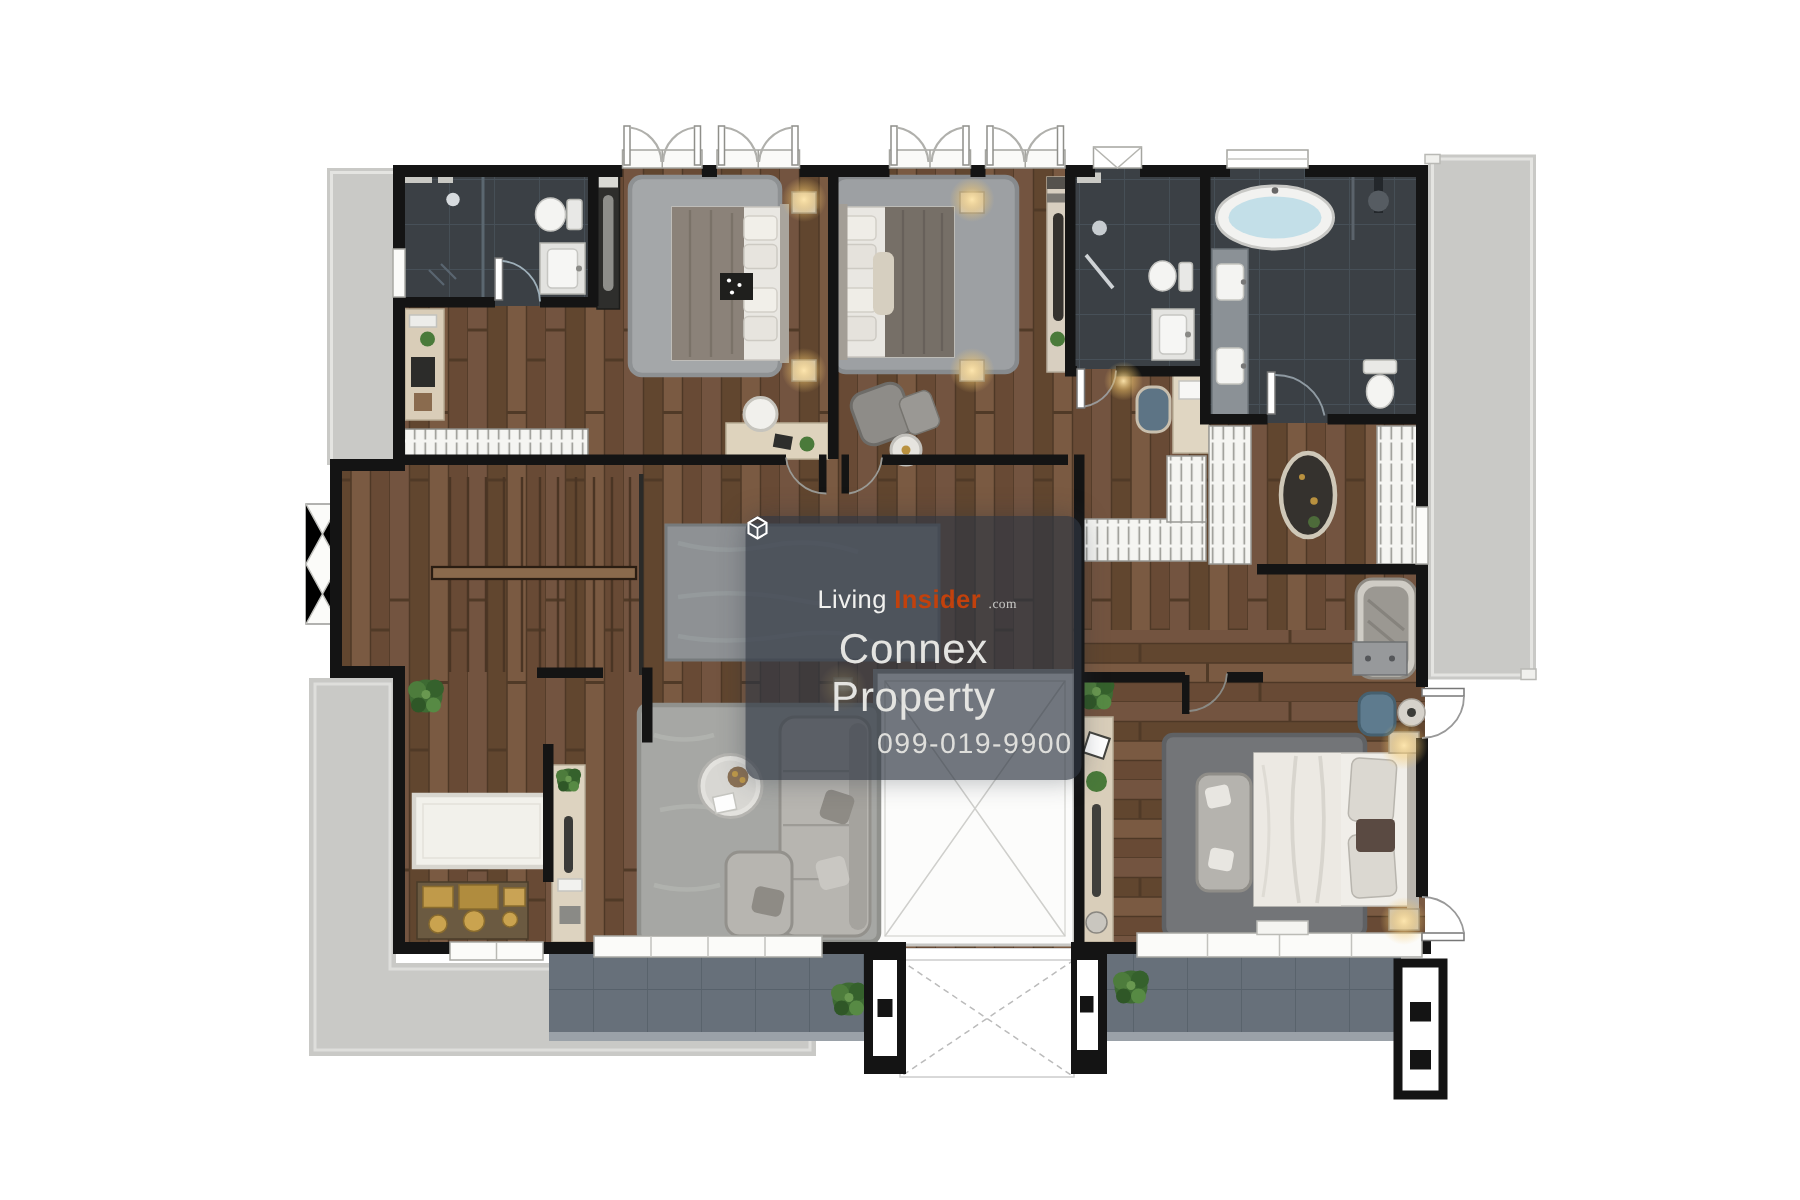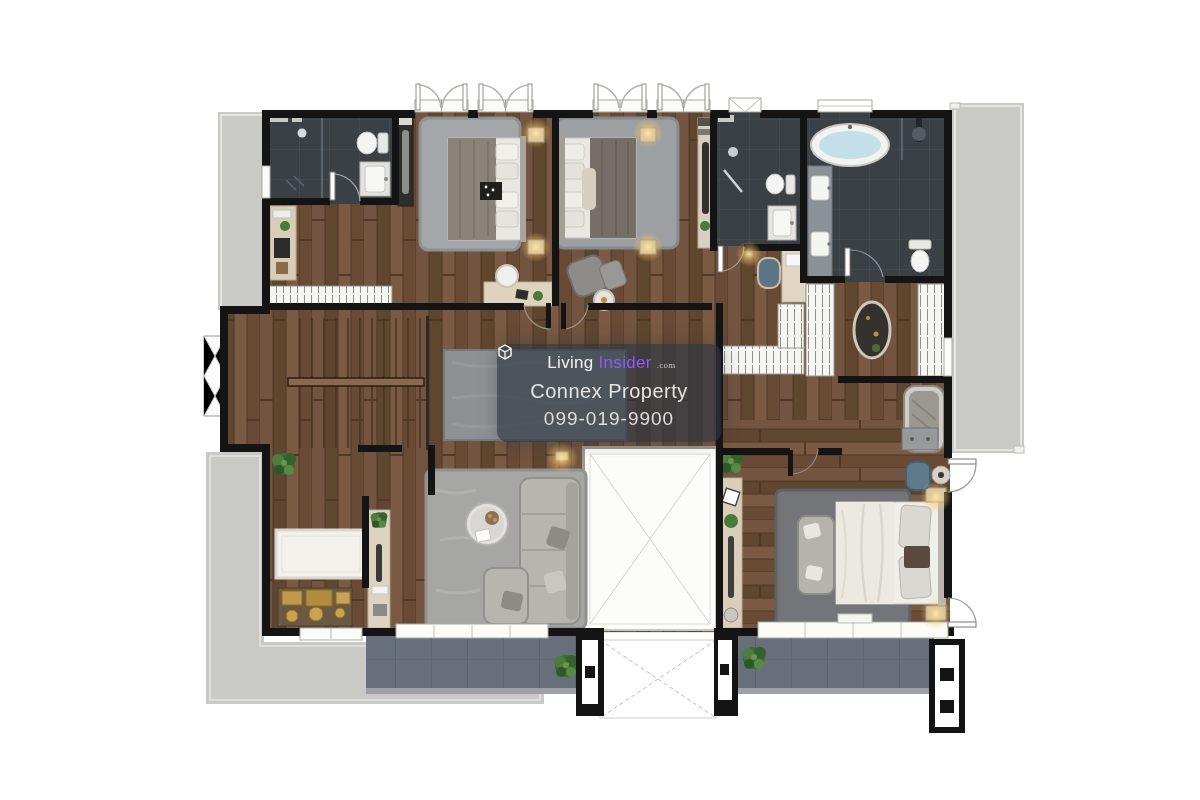--- a/index.html
+++ b/index.html
@@ -9,26 +9,26 @@
   .stage svg{position:absolute;left:0;top:0;}
   .wall{fill:var(--wall,#141414);}
   .rail{fill:#9a9a96;}
   .watermark{
     position:absolute;left:497px;top:344px;width:212px;padding:10px 6px 12px 6px;
     background:var(--watermark-bg,rgba(47,55,66,0.68));
     border-radius:10px;text-align:center;color:var(--watermark-text,#e8e8e6);
     box-shadow:0 0 18px rgba(40,48,60,0.35);
   }
   .wm-brand{display:flex;align-items:flex-start;justify-content:center;gap:5px;
-    font-size:17px;letter-spacing:.3px;line-height:1;}
+    font-size:17px;letter-spacing:.3px;line-height:1;margin-top:37px;}
   .wm-living{font-weight:300;color:#f1f1ef;}
-  .wm-insider{font-weight:400;color:#8b5cf6;}
+  .wm-insider{font-weight:700;color:#c2410c;}
   .wm-tld{font-size:9px;color:#c9c9c6;align-self:flex-end;padding-bottom:1px;font-family:Liberation Serif, serif;}
-  .wm-company{margin-top:9px;font-size:20px;font-weight:300;color:#e4e4e1;letter-spacing:.5px;}
-  .wm-phone{margin-top:5px;font-size:19px;font-weight:300;color:#dededb;letter-spacing:1px;}
+  .wm-company{margin-top:9px;font-size:28px;font-weight:300;color:#e4e4e1;letter-spacing:.5px;}
+  .wm-phone{margin-top:5px;font-size:19px;font-weight:300;color:#dededb;letter-spacing:1px;text-align:right;}
   .wm-logo svg{display:block;}
 </style>
 </head>
 <body>
 
 <div class="stage">
 <svg width="1200" height="800" viewBox="0 0 1200 800">
   <defs>
     <pattern id="wood" width="52" height="180" patternUnits="userSpaceOnUse">
       <rect width="52" height="180" fill="#6b4e3a"></rect>

